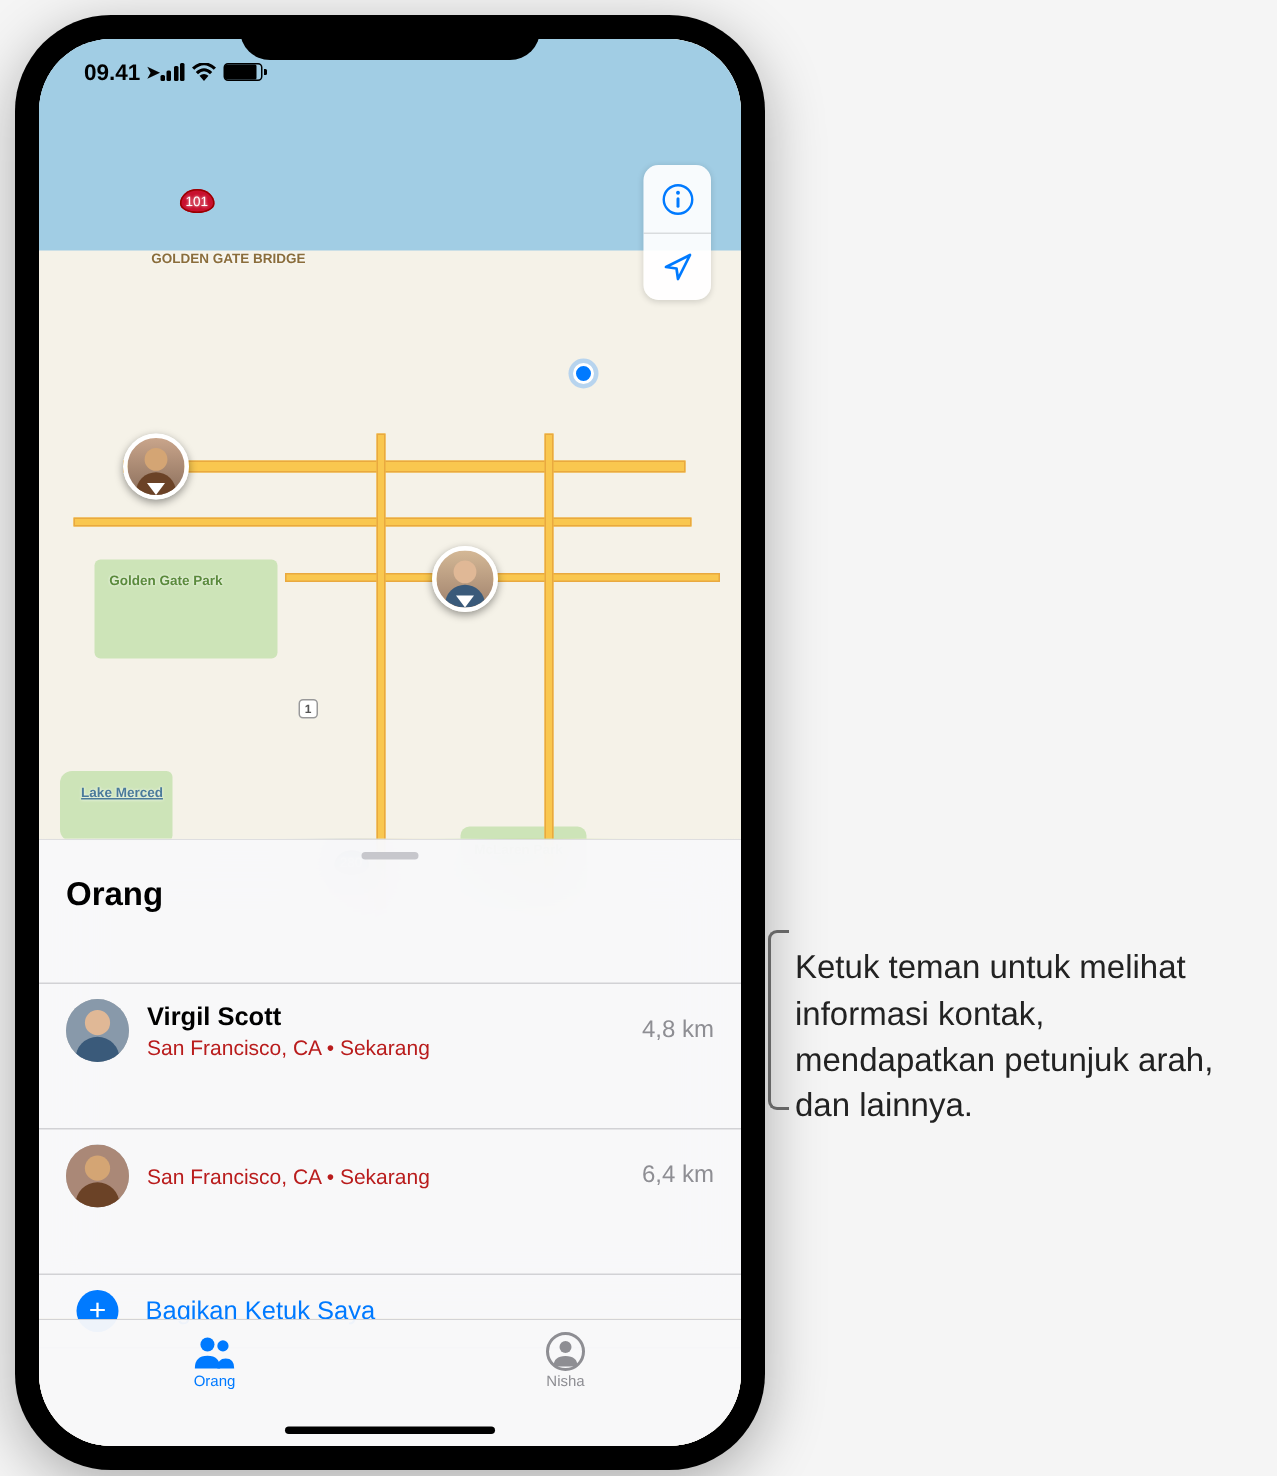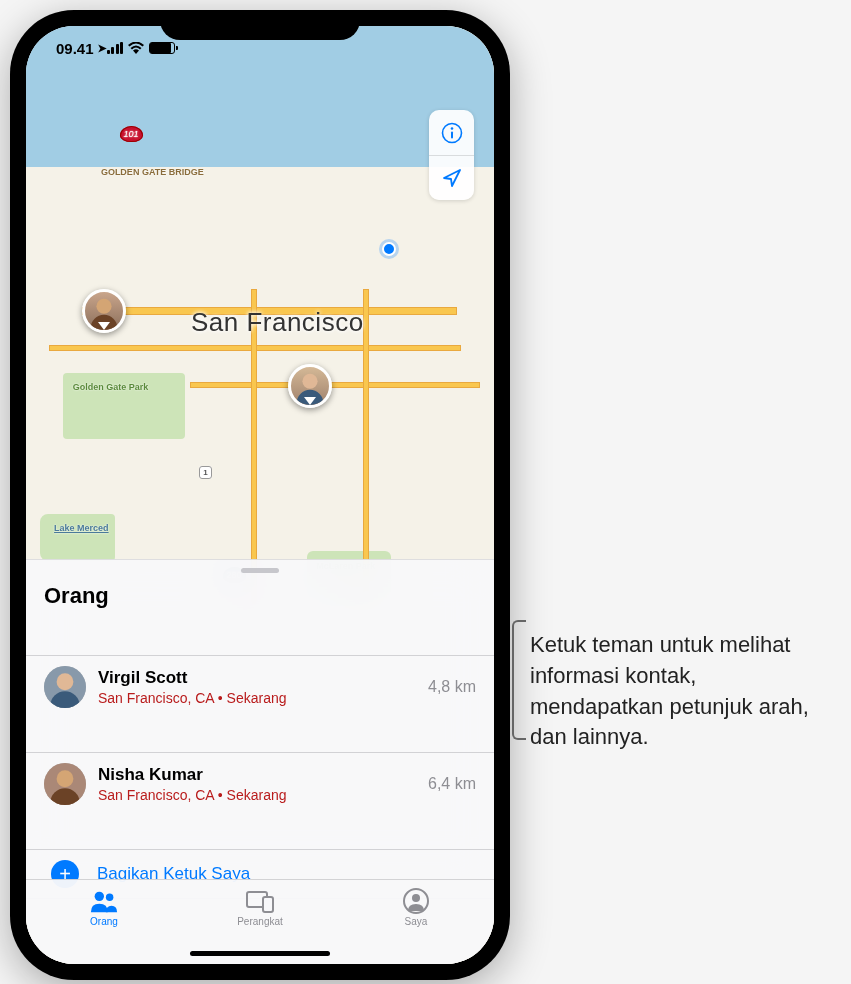--- a/index.html
+++ b/index.html
@@ -92,21 +92,21 @@
     }
     .map-label { position:absolute; font-size:9px; color:#555; text-align:center; text-shadow:0 0 2px #fff;}
     .ml-ggb { top:15%; left:16%; color:#8a6d3b; font-weight:600; }
     .ml-ggp { top:38%; left:10%; color:#5a8a3b; font-weight:600; }
     .ml-lm { top:53%; left:6%; color:#4a7a9a; font-weight:600;text-decoration:underline; }
     .ml-mc { top:57%; left:62%; color:#5a8a3b; font-weight:600; }
     .ml-101 { top:11%; left:20%; }
     .ml-1 { top:47%; left:37%; }
     .ml-280 { top:58%; left:42%; }
     .shield { background:#fff; border:1px solid #999; border-radius:3px; padding:1px 3px; font-size:8px; font-weight:600;}
-    .shield-101 { background:#C8102E; color:#fff; border:1px solid #900; border-radius:50% 50% 50% 50% / 60% 60% 40% 40%; padding:2px 3px;font-style:italic;}
+    .shield-101 { background:#C8102E; color:#fff; border:1px solid #900; border-radius:50% 50% 50% 50% / 60% 60% 40% 40%; padding:2px 3px;}
     .shield-280 { background:#004B87; color:#fff; border:1px solid #002d50; border-radius:50% 50% 50% 50% / 60% 60% 40% 40%; padding:2px 3px;}
 
     .user-dot {
       position:absolute; top:23%; left:76%;
       width:14px; height:14px; background:#007aff; border-radius:50%;
       border:2px solid #fff; box-shadow:0 0 0 3px rgba(0,122,255,0.25);
     }
     .person-pin {
       position:absolute; width:44px; height:44px; border-radius:50%;
       border:3px solid #fff; box-shadow:0 2px 6px rgba(0,0,0,0.4);
@@ -208,21 +208,20 @@
       <div class="water"></div>
       <div class="land"></div>
       <div class="park1"></div>
       <div class="park2"></div>
       <div class="park3"></div>
       <div class="road-y r1"></div>
       <div class="road-y r2"></div>
       <div class="road-y r3"></div>
       <div class="road-y r4"></div>
       <div class="road-y r5"></div>
-      <div class="city-label">San Francisco</div>
       <div class="map-label ml-ggb">GOLDEN GATE BRIDGE</div>
       <div class="map-label ml-ggp">Golden Gate Park</div>
       <div class="map-label ml-lm">Lake Merced</div>
       <div class="map-label ml-mc">McLaren Park</div>
       <div class="map-label ml-101"><span class="shield-101">101</span></div>
       <div class="map-label ml-1"><span class="shield">1</span></div>
       <div class="map-label ml-280"><span class="shield-280">280</span></div>
 
       <div class="user-dot"></div>
       <div class="person-pin pin1">
@@ -297,21 +296,20 @@
 
         <div class="list-row">
           <div class="row-avatar">
             <svg class="avatar-svg" viewBox="0 0 40 40">
                 <rect width="40" height="40" fill="#aa8877"></rect>
                 <circle cx="20" cy="15" r="8" fill="#d4a574"></circle>
                 <ellipse cx="20" cy="38" rx="14" ry="14" fill="#6b4226"></ellipse>
               </svg>
           </div>
           <div class="row-main">
-            <div class="row-name">Nisha Kumar</div>
             <div class="row-sub">San Francisco, CA • Sekarang</div>
           </div>
           <div class="row-right">6,4 km</div>
         </div>
 
         <div class="list-row">
           <div class="plus-badge">+</div>
           <div class="share-label">Bagikan Ketuk Saya</div>
         </div>
 
@@ -325,36 +323,27 @@
               <circle cx="11" cy="7" r="5"></circle>
               <circle cx="22" cy="8" r="4"></circle>
               <path d="M2 24 Q2 15 11 15 Q20 15 20 24 Z"></path>
               <path d="M18 24 Q18 17 24 17 Q30 17 30 24 Z"></path>
             </svg>
         </div>
         <span class="tab-label">Orang</span>
       </div>
       <div class="tab-item">
         <div class="tab-icon">
-          <svg width="30" height="24" viewBox="0 0 30 24">
-              <rect x="2" y="3" width="20" height="15" rx="2" fill="none" stroke="#8e8e93" stroke-width="2"></rect>
-              <rect x="18" y="8" width="10" height="15" rx="2" fill="#f8f8fa" stroke="#8e8e93" stroke-width="2"></rect>
-            </svg>
-        </div>
-        <span class="tab-label">Perangkat</span>
-      </div>
-      <div class="tab-item">
-        <div class="tab-icon">
           <svg width="26" height="26" viewBox="0 0 26 26">
               <circle cx="13" cy="13" r="12" fill="none" stroke="#8e8e93" stroke-width="2"></circle>
               <circle cx="13" cy="10" r="4" fill="#8e8e93"></circle>
               <path d="M5 23 Q5 16 13 16 Q21 16 21 23" fill="#8e8e93"></path>
             </svg>
         </div>
-        <span class="tab-label">Saya</span>
+        <span class="tab-label">Nisha</span>
       </div>
     </div>
 
     <div class="home-indicator"></div>
   </div>
 </div>
 
 <div class="annotation">
   <div class="bracket"></div>
   <div class="anno-text">Ketuk teman untuk melihat informasi kontak, mendapatkan petunjuk arah, dan lainnya.</div>

